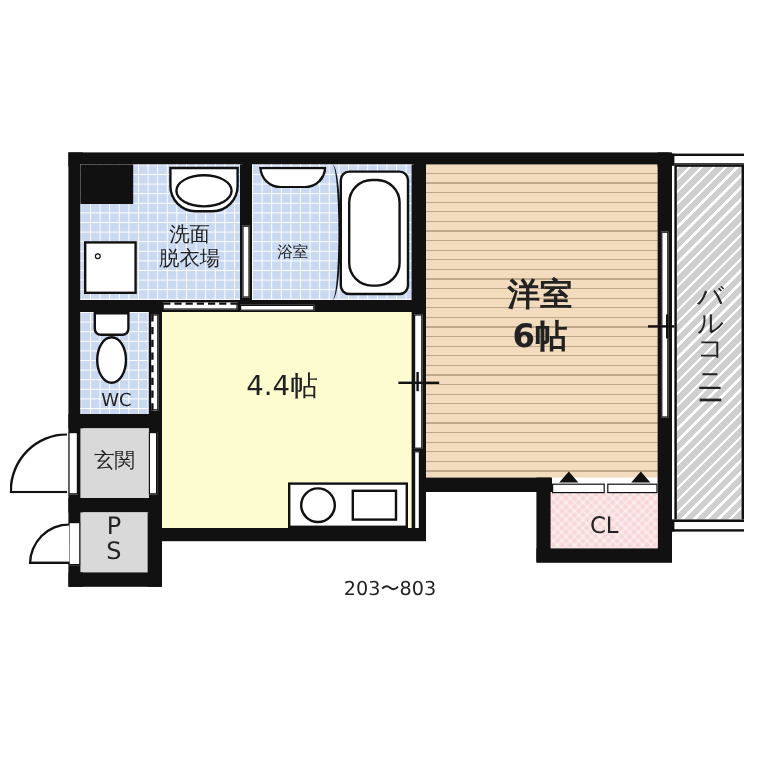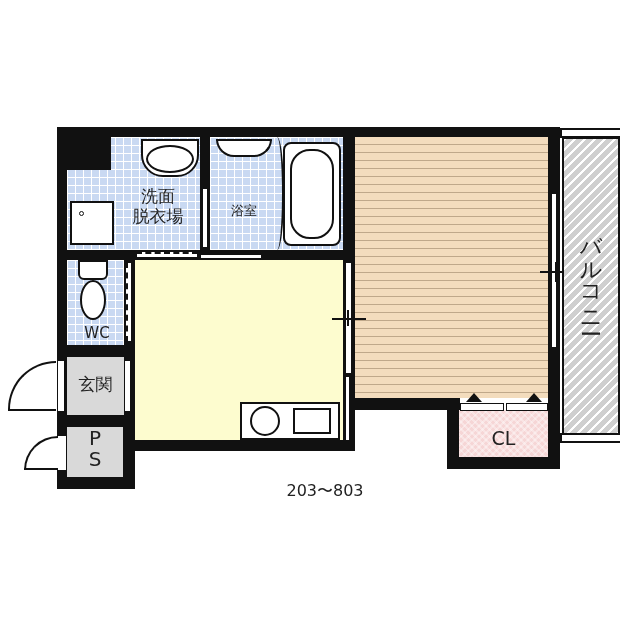--- a/index.html
+++ b/index.html
@@ -64,20 +64,24 @@
   <div class="abs tile" style="left:210px;top:137px;width:135px;height:113px;"></div>
   <div class="fixture" style="left:216px;top:139px;width:56px;height:18px;border-radius:0 0 28px 28px;"></div>
   <div class="abs" style="left:270px;top:137px;width:14px;height:113px;border-right:2px solid #111;border-radius:0 50% 50% 0;"></div>
   <div class="fixture" style="left:283px;top:142px;width:58px;height:104px;border-radius:8px;"></div>
   <div class="abs" style="left:290px;top:149px;width:44px;height:90px;border:2px solid #111;border-radius:20px;"></div>
   <div class="label" style="left:216px;top:204px;width:56px;font-size:13px;">浴室</div>
 
   <div class="abs wall" style="left:343px;top:137px;width:12px;height:123px;"></div>
 
   <div class="abs wood" style="left:355px;top:137px;width:193px;height:261px;"></div>
+  <div class="label" style="left:405px;top:228px;width:90px;font-size:27px;font-weight:bold;line-height:1.3;">
+    <div>洋室</div>
+    <div>6帖</div>
+  </div>
 
   <div class="abs wall" style="left:548px;top:127px;width:12px;height:335px;"></div>
   <div class="win" style="left:551px;top:193px;width:6px;height:155px;"></div>
   <div class="cross-h" style="left:540px;top:271px;width:34px;"></div>
   <div class="cross-v" style="left:555px;top:262px;height:20px;"></div>
 
   <div class="abs" style="left:560px;top:128px;width:60px;height:10px;border:2px solid #111;border-right:none;background:#fff;"></div>
   <div class="abs balcony" style="left:562px;top:137px;width:58px;height:298px;"></div>
   <div class="abs" style="left:560px;top:433px;width:60px;height:10px;border:2px solid #111;border-right:none;background:#fff;"></div>
   <div class="label" style="left:578px;top:222px;width:26px;font-size:22px;writing-mode:vertical-rl;line-height:26px;">バルコニー</div>
@@ -88,20 +92,21 @@
 
   <div class="abs tile" style="left:67px;top:260px;width:60px;height:88px;"></div>
   <div class="fixture" style="left:78px;top:260px;width:30px;height:20px;border-radius:0 0 6px 6px;"></div>
   <div class="fixture" style="left:80px;top:280px;width:26px;height:40px;border-radius:50%;"></div>
   <div class="label" style="left:72px;top:325px;width:50px;font-size:15px;">WC</div>
   <div class="abs wall" style="left:124px;top:260px;width:11px;height:180px;"></div>
   <div class="win" style="left:126px;top:262px;width:6px;height:80px;border-left:2px dashed #111;"></div>
 
   <div class="abs dk" style="left:135px;top:260px;width:208px;height:180px;"></div>
   <div class="label" style="left:190px;top:306px;width:90px;font-size:23px;line-height:1.45;">
+    <div>4.4帖</div>
   </div>
   <div class="fixture" style="left:240px;top:402px;width:100px;height:38px;"></div>
   <div class="abs" style="left:250px;top:406px;width:30px;height:30px;border:2px solid #111;border-radius:50%;"></div>
   <div class="abs" style="left:293px;top:408px;width:38px;height:26px;border:2px solid #111;"></div>
 
   <div class="abs wall" style="left:343px;top:260px;width:12px;height:190px;"></div>
   <div class="win" style="left:345px;top:262px;width:7px;height:112px;"></div>
   <div class="win" style="left:345px;top:376px;width:5px;height:72px;"></div>
   <div class="cross-h" style="left:332px;top:318px;width:34px;"></div>
   <div class="cross-v" style="left:347px;top:310px;height:16px;"></div>

